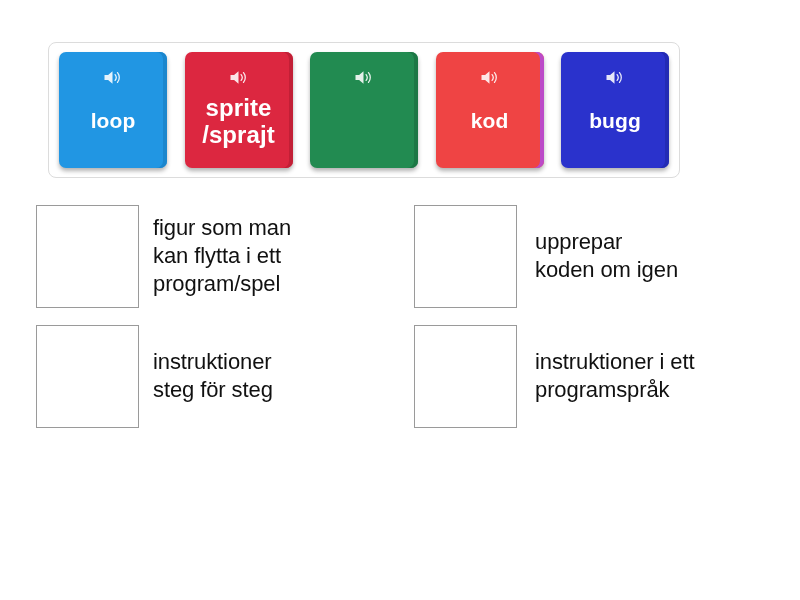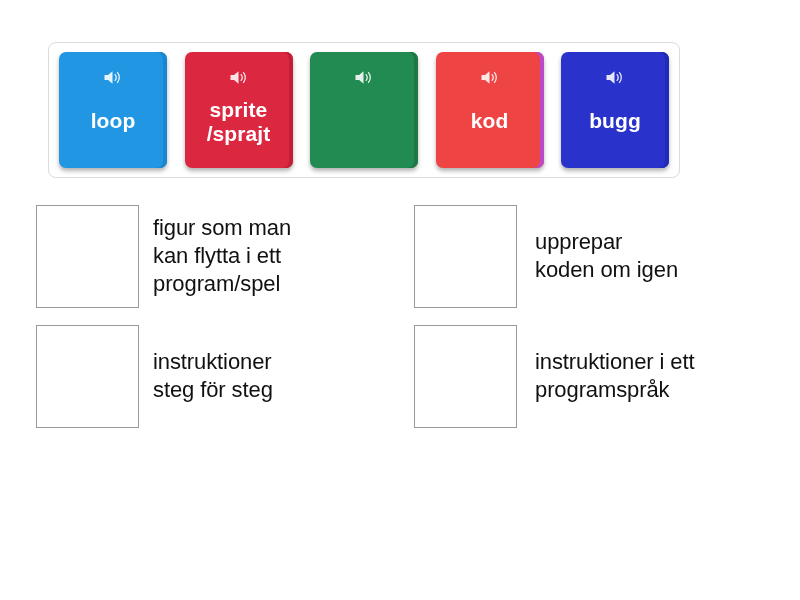--- a/index.html
+++ b/index.html
@@ -64,21 +64,21 @@
     color: #ffffff;
     font-size: 21px;
     font-weight: bold;
     line-height: 1.12;
     text-align: center;
     letter-spacing: 0.1px;
     padding: 0 4px;
     margin-top: 22px;
     white-space: pre-line;
   }
-  .tile-label.two-line { margin-top: 24px; font-size: 21px; }
+  .tile-label.two-line { margin-top: 24px; font-size: 24px; }
 
   
   .rows {
     position: absolute;
     left: 36px;
     top: 196px;
     width: 740px;
   }
   .row-pair {
     display: flex;

